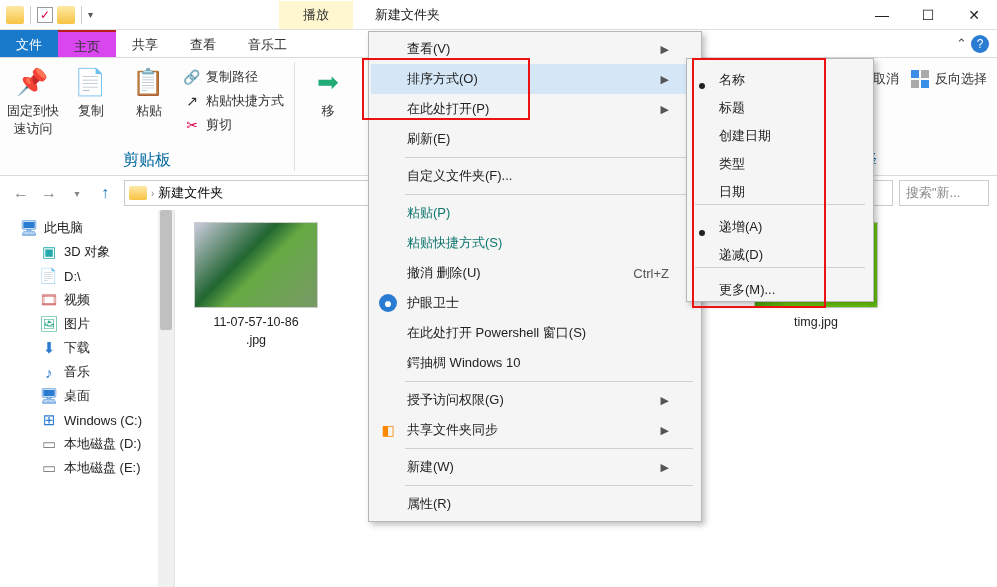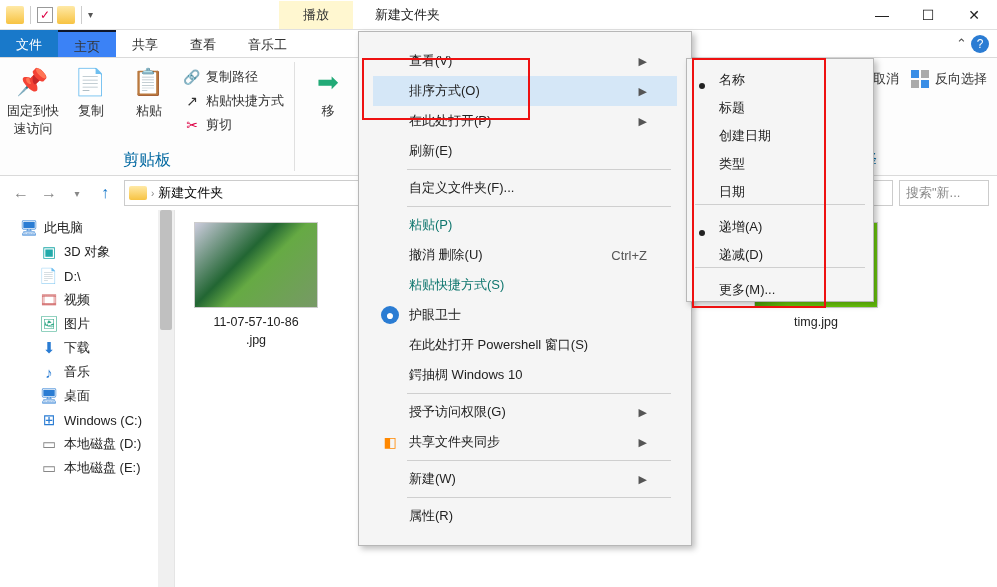--- a/index.html
+++ b/index.html
@@ -14,21 +14,21 @@
 .qat .drop { font-size: 10px; color: #555; }
 .tab-extra { margin-left: 180px; background: #fff7d0; color: #333; padding: 4px 24px; height: 28px; display: flex; align-items: center; }
 .title-txt { margin-left: 22px; color: #222; flex: 1; }
 .win-btns { display: flex; }
 .win-btn { width: 46px; height: 30px; display: flex; align-items: center; justify-content: center; font-size: 14px; color: #222; }
 
 
 .tabs { height: 28px; display: flex; align-items: stretch; border-bottom: 1px solid #dadada; }
 .tab { padding: 6px 16px; color: #333; }
 .tab.file { background: #1979ca; color: #fff; }
-.tab.home { background: #3b82f6; border-top: 2px solid #0f172a; }
+.tab.home { background: #d946ef; border-top: 2px solid #b91c1c; }
 .tab.music { margin-left: 0; }
 .ribbon-help { margin-left: auto; display: flex; align-items: center; gap: 4px; padding-right: 8px; }
 .help-circ { width: 18px; height: 18px; border-radius: 50%; background: #2b7cd3; color: #fff; display: flex; align-items: center; justify-content: center; font-size: 12px; }
 
 
 .ribbon { height: 118px; display: flex; border-bottom: 1px solid #dadada; background: #fdfdfd; }
 .group { display: flex; flex-direction: column; align-items: center; padding: 4px 6px 2px; }
 .group .row { display: flex; gap: 4px; }
 .big-btn { width: 54px; display: flex; flex-direction: column; align-items: center; gap: 4px; font-size: 12px; color: #333; text-align: center; padding: 4px 0; }
 .icon32 { width: 32px; height: 32px; display: flex; align-items: center; justify-content: center; font-size: 26px; }
@@ -65,21 +65,21 @@
 
 .content { flex: 1; position: relative; padding: 12px 0 0 16px; display: flex; gap: 130px; align-items: flex-start; }
 .thumb-item { width: 130px; display: flex; flex-direction: column; align-items: center; gap: 6px; }
 .thumb { width: 124px; height: 86px; border: 1px solid #ccc; }
 .thumb.t1 { background: linear-gradient(135deg,#ccd 0%,#263 40%,#6a4 55%,#796 100%); }
 .thumb.t2 { background: radial-gradient(circle at 60% 40%, #e6ff7a 0 18%, #6ac80b 18% 70%, #4a9d07 100%); }
 .thumb-item.second { margin-left: 300px; }
 .fname { font-size: 12.5px; text-align: center; color: #222; line-height: 1.4; }
 
 
-.ctx { position: absolute; left: 358px; top: 31px; width: 334px; background: #f5f5f5; border: 1px solid #b7b7b7; box-shadow: 3px 3px 6px rgba(0,0,0,.25); z-index: 10; padding: 14px; }
+.ctx { position: absolute; left: 368px; top: 31px; width: 334px; background: #f5f5f5; border: 1px solid #b7b7b7; box-shadow: 3px 3px 6px rgba(0,0,0,.25); z-index: 10; padding: 2px; }
 .ctx-item { display: flex; align-items: center; height: 30px; padding: 0 30px 0 36px; font-size: 13.5px; color: #222; position: relative; }
 .ctx-item.hover { background: #d5e7f7; }
 .ctx-item.disabled { color: #0f766e; }
 .ctx-item .arrow { margin-left: auto; font-size: 11px; color: #555; }
 .ctx-item .shortcut { margin-left: auto; color: #555; font-size: 13px; }
 .ctx-item .preico { position: absolute; left: 8px; width: 18px; height: 18px; display: flex; align-items: center; justify-content: center; font-size: 14px; }
 .ctx-sep { height: 1px; background: #cfcfcf; margin: 3px 6px 3px 34px; }
 
 
 .hl { position: absolute; border: 2px solid #e11; pointer-events: none; z-index: 30; }
@@ -300,27 +300,27 @@
       <span>刷新(E)</span>
     </div>
   <div class="ctx-sep"></div>
   <div class="ctx-item">
       <span>自定义文件夹(F)...</span>
     </div>
   <div class="ctx-sep"></div>
   <div class="ctx-item disabled">
       <span>粘贴(P)</span>
     </div>
+  <div class="ctx-item disabled">
+      <span>粘贴快捷方式(S)</span>
+    </div>
   <div class="ctx-item">
       <span>撤消 删除(U)</span>
       <span class="shortcut">Ctrl+Z</span>
     </div>
-  <div class="ctx-item disabled">
-      <span>粘贴快捷方式(S)</span>
-    </div>
   <div class="ctx-item">
       <span class="preico" style="background:#2a7cd3;color:#fff;border-radius:50%">●</span>
       <span>护眼卫士</span>
     </div>
   <div class="ctx-item">
       <span>在此处打开 Powershell 窗口(S)</span>
     </div>
   <div class="ctx-item">
       <span>鍔抽椆 Windows 10</span>
     </div>

